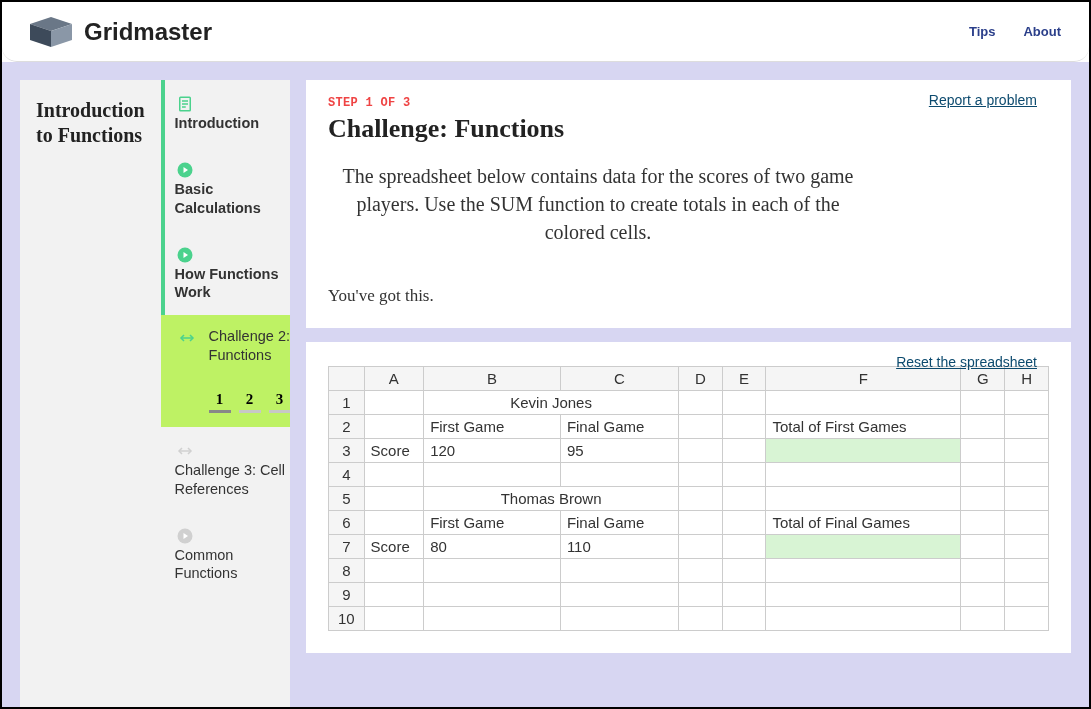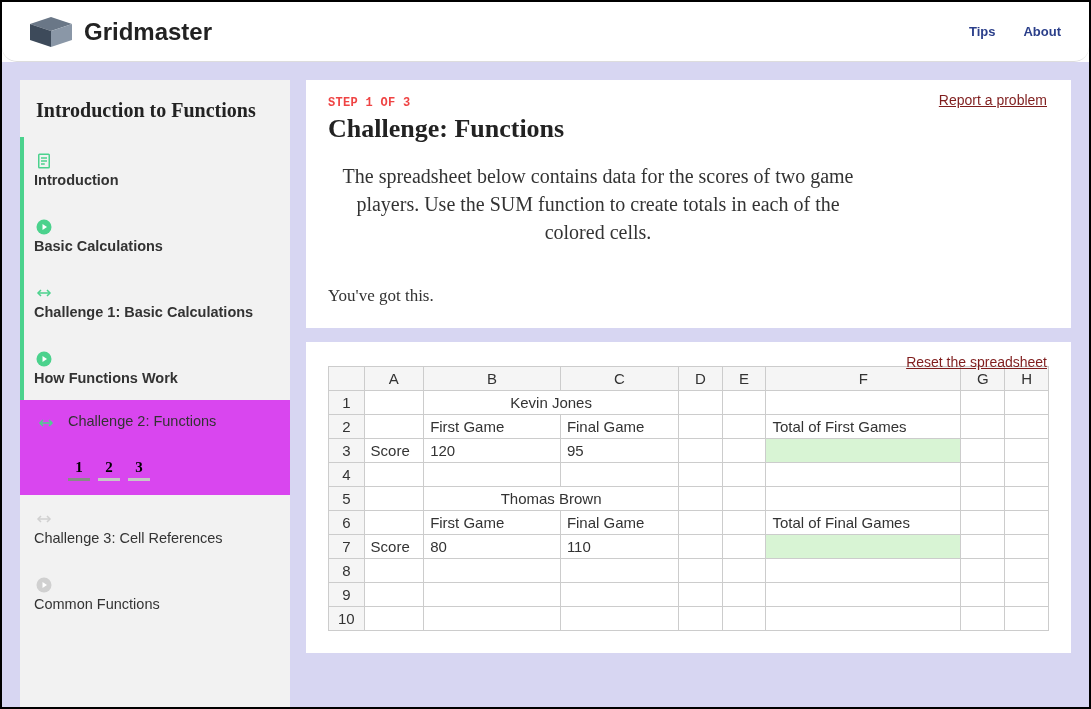--- a/index.html
+++ b/index.html
@@ -46,21 +46,21 @@
     display: flex;
     height: 648px;
     background: #d7d6f2;
     padding: 0;
   }
   .sidebar {
     width: 270px;
     background: #f2f2f2;
     margin: 18px 0 0 18px;
     display: flex;
-    flex-direction: column;
+    flex-direction: row;
     overflow-y: auto;
   }
   .sidebar-title {
     font-size: 20px;
     font-weight: 700;
     color: #222;
     padding: 18px 16px 14px 16px;
     line-height: 1.25;
   }
   .side-item {
@@ -80,21 +80,21 @@
     color: #4bd28d;
     display: flex; align-items: center; justify-content: center;
     margin-top: 1px;
   }
   .side-label {
     font-size: 14.5px;
     color: #333;
     line-height: 1.3;
   }
   .side-item.current {
-    background: #d946ef;
+    background: #bef264;
     border-left-color: transparent;
     flex-direction: column;
     padding: 12px 12px 14px 12px;
   }
   .side-item.current .row1 {
     display: flex; gap: 12px; align-items: flex-start;
   }
   .steps {
     display: flex; gap: 8px;
     margin-left: 32px;
@@ -117,22 +117,22 @@
     gap: 14px;
     padding: 18px 18px 0 16px;
   }
   .card {
     background: #fff;
     padding: 16px 22px 22px 22px;
     position: relative;
   }
   .report-link, .reset-link {
     position: absolute;
-    right: 24px; top: 12px;
-    color: #7f1d1d;
+    right: 34px; top: 12px;
+    color: #0c4a6e;
     text-decoration: underline;
     font-family: 'Segoe UI', Arial, sans-serif;
     font-size: 14px;
     cursor: pointer;
   }
   .step-label {
     color: #ef4444;
     font-weight: 700;
     font-family: Liberation Mono, monospace;
     font-size: 12px;
@@ -225,29 +225,20 @@
           <div class="row1"><span class="side-icon">
               <svg width="18" height="18" viewBox="0 0 24 24">
                 <circle cx="12" cy="12" r="10" fill="#4bd28d"></circle>
                 <polygon points="10,8 16,12 10,16" fill="#fff"></polygon>
               </svg>
             </span><span class="side-label">Basic Calculations</span></div>
         </div>
         <div class="side-item done">
           <div class="row1"><span class="side-icon">
               <svg width="18" height="18" viewBox="0 0 24 24">
-                <line x1="4" y1="12" x2="20" y2="12" stroke="#4bd28d" stroke-width="2"></line>
-                <polyline points="8,8 4,12 8,16" fill="none" stroke="#4bd28d" stroke-width="2"></polyline>
-                <polyline points="16,8 20,12 16,16" fill="none" stroke="#4bd28d" stroke-width="2"></polyline>
-              </svg>
-            </span><span class="side-label">Challenge 1: Basic Calculations</span></div>
-        </div>
-        <div class="side-item done">
-          <div class="row1"><span class="side-icon">
-              <svg width="18" height="18" viewBox="0 0 24 24">
                 <circle cx="12" cy="12" r="10" fill="#4bd28d"></circle>
                 <polygon points="10,8 16,12 10,16" fill="#fff"></polygon>
               </svg>
             </span><span class="side-label">How Functions Work</span></div>
         </div>
         <div class="side-item current">
           <div class="row1">
             <span class="side-icon">
               <svg width="18" height="18" viewBox="0 0 24 24">
                 <line x1="4" y1="12" x2="20" y2="12" stroke="#4bd28d" stroke-width="2"></line>

